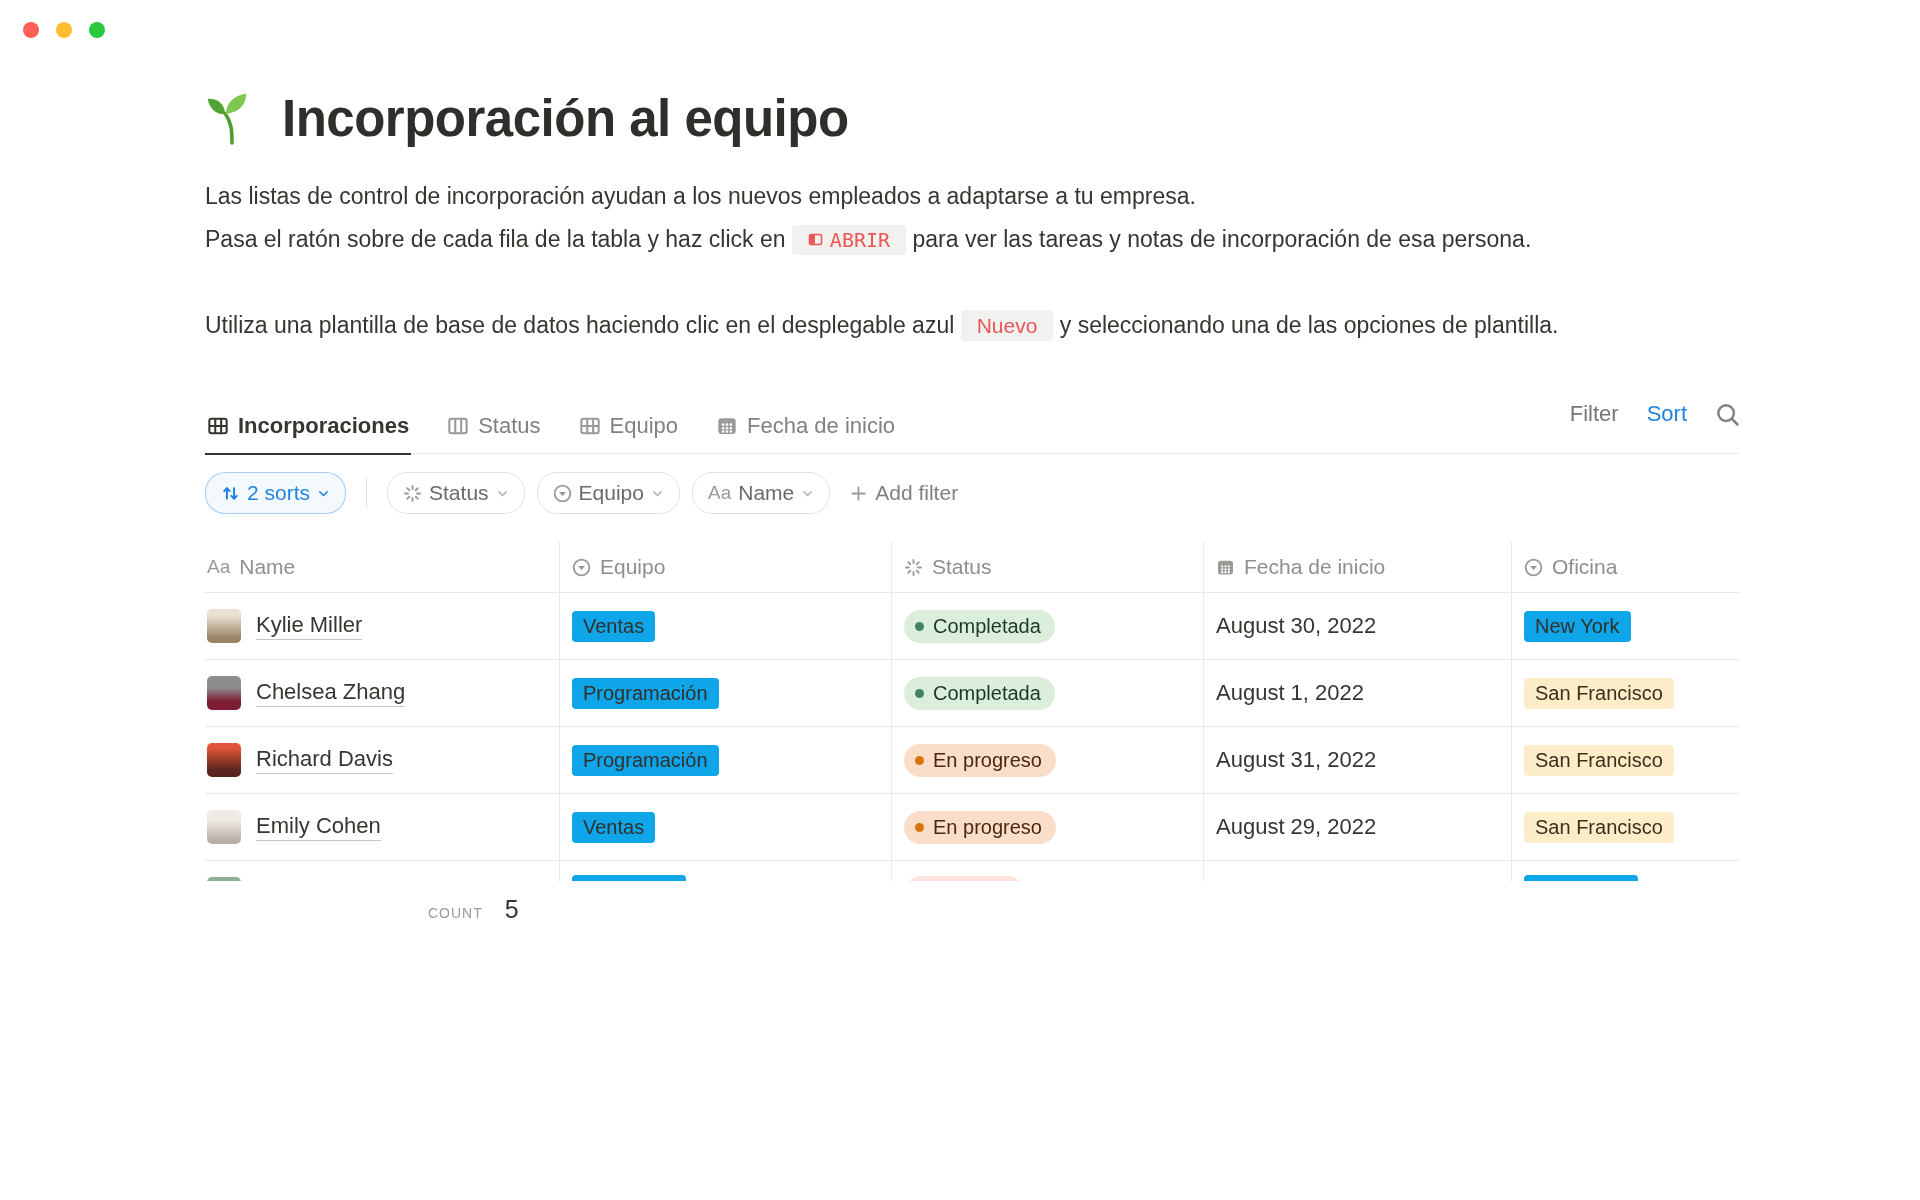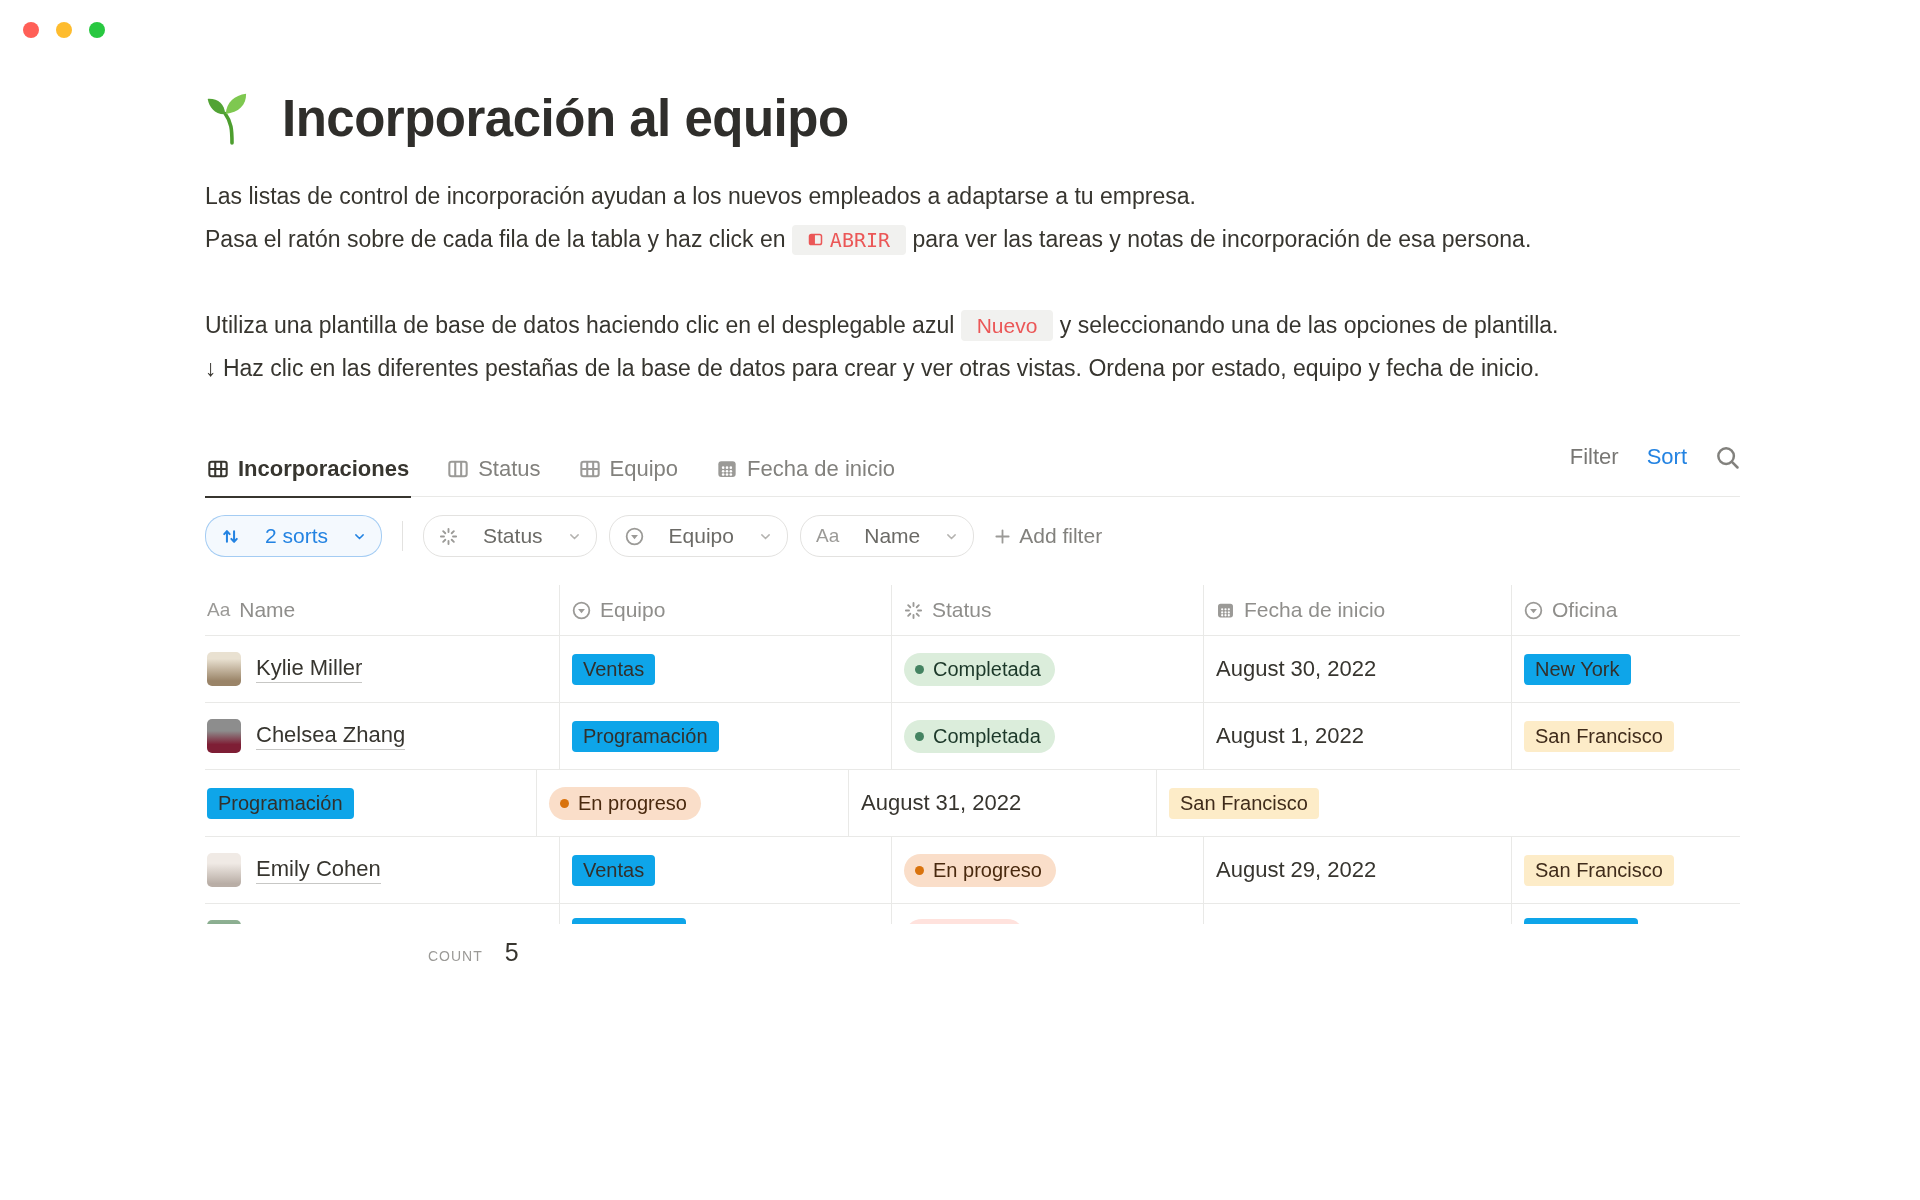--- a/index.html
+++ b/index.html
@@ -26,21 +26,21 @@
   .tabs{display:flex;gap:34px;}
   .tab{display:flex;align-items:center;gap:9px;font-size:22px;color:#82817d;padding:6px 2px 14px;cursor:pointer;}
   .tab.active{color:#37352f;font-weight:600;border-bottom:2.5px solid #37352f;margin-bottom:-1.5px;}
   .tab svg{flex:0 0 auto;}
   .tb-right{display:flex;align-items:center;gap:28px;padding-bottom:26px;}
   .tb-link{font-size:22px;color:#787774;cursor:pointer;}
   .tb-link.blue{color:#2383e2;}
 
   
   .chiprow{margin-top:18px;display:flex;align-items:center;}
-  .chip{display:inline-flex;align-items:center;gap:25px;height:40px;border-radius:20px;
+  .chip{display:inline-flex;align-items:center;gap:7px;height:40px;border-radius:20px;
     border:1px solid #e3e2e0;padding:0 15px;font-size:21px;color:#6b6a66;background:#fff;cursor:pointer;}
   .chip.sorts{color:#2383e2;border-color:rgba(35,131,226,.38);background:rgba(35,131,226,.05);}
   .chip + .chip{margin-left:12px;}
   .vdiv{width:1px;height:30px;background:#e3e2e0;margin:0 20px;}
   .addfilter{display:inline-flex;align-items:center;gap:8px;font-size:21px;color:#82817d;margin-left:20px;cursor:pointer;}
   .aa{font-size:19px;color:#9b9a97;font-weight:400;}
 
   
   .tbl{margin-top:28px;width:1535px;}
   .trow{display:flex;border-bottom:1px solid #e9e9e7;}
@@ -113,21 +113,20 @@
       </span>
     <span>para ver las tareas y notas de incorporación de esa persona.</span>
   </div>
 
   <div class="para">
     <span>Utiliza una plantilla de base de datos haciendo clic en el desplegable azul</span>
     <span class="codechip sans">
         <span>Nuevo</span>
       </span>
     <span>y seleccionando una de las opciones de plantilla.</span><br>
-    <span>↓ Haz clic en las diferentes pestañas de la base de datos para crear y ver otras vistas. Ordena por estado, equipo y fecha de inicio.</span>
   </div>
 
   <div class="toolbar">
     <div class="tabs">
       <div class="tab active">
         <span>
           <svg width="22" height="22" viewBox="0 0 16 16">
               <rect x="1.7" y="2.7" width="12.6" height="10.6" rx="1.6" fill="none" stroke="#37352f" stroke-width="1.5"></rect>
               <path d="M1.7 8h12.6M6 2.7v10.6M10.3 2.7v10.6" stroke="#37352f" stroke-width="1.5"></path>
             </svg>
@@ -338,20 +337,24 @@
         </div>
       <div class="cell c-fecha">
           <span class="datetxt">August 1, 2022</span>
         </div>
       <div class="cell c-oficina">
           <span class="tag yellow">San Francisco</span>
         </div>
     </div>
 
     <div class="trow drow">
+      <div class="cell c-name">
+        <span class="avatar av3"></span>
+        <span class="namelink">Richard Davis</span>
+      </div>
       <div class="cell c-equipo">
           <span class="tag">Programación</span>
         </div>
       <div class="cell c-status">
           <span class="pill progress">
             <span class="dot"></span>
             <span>En progreso</span>
           </span>
         </div>
       <div class="cell c-fecha">

